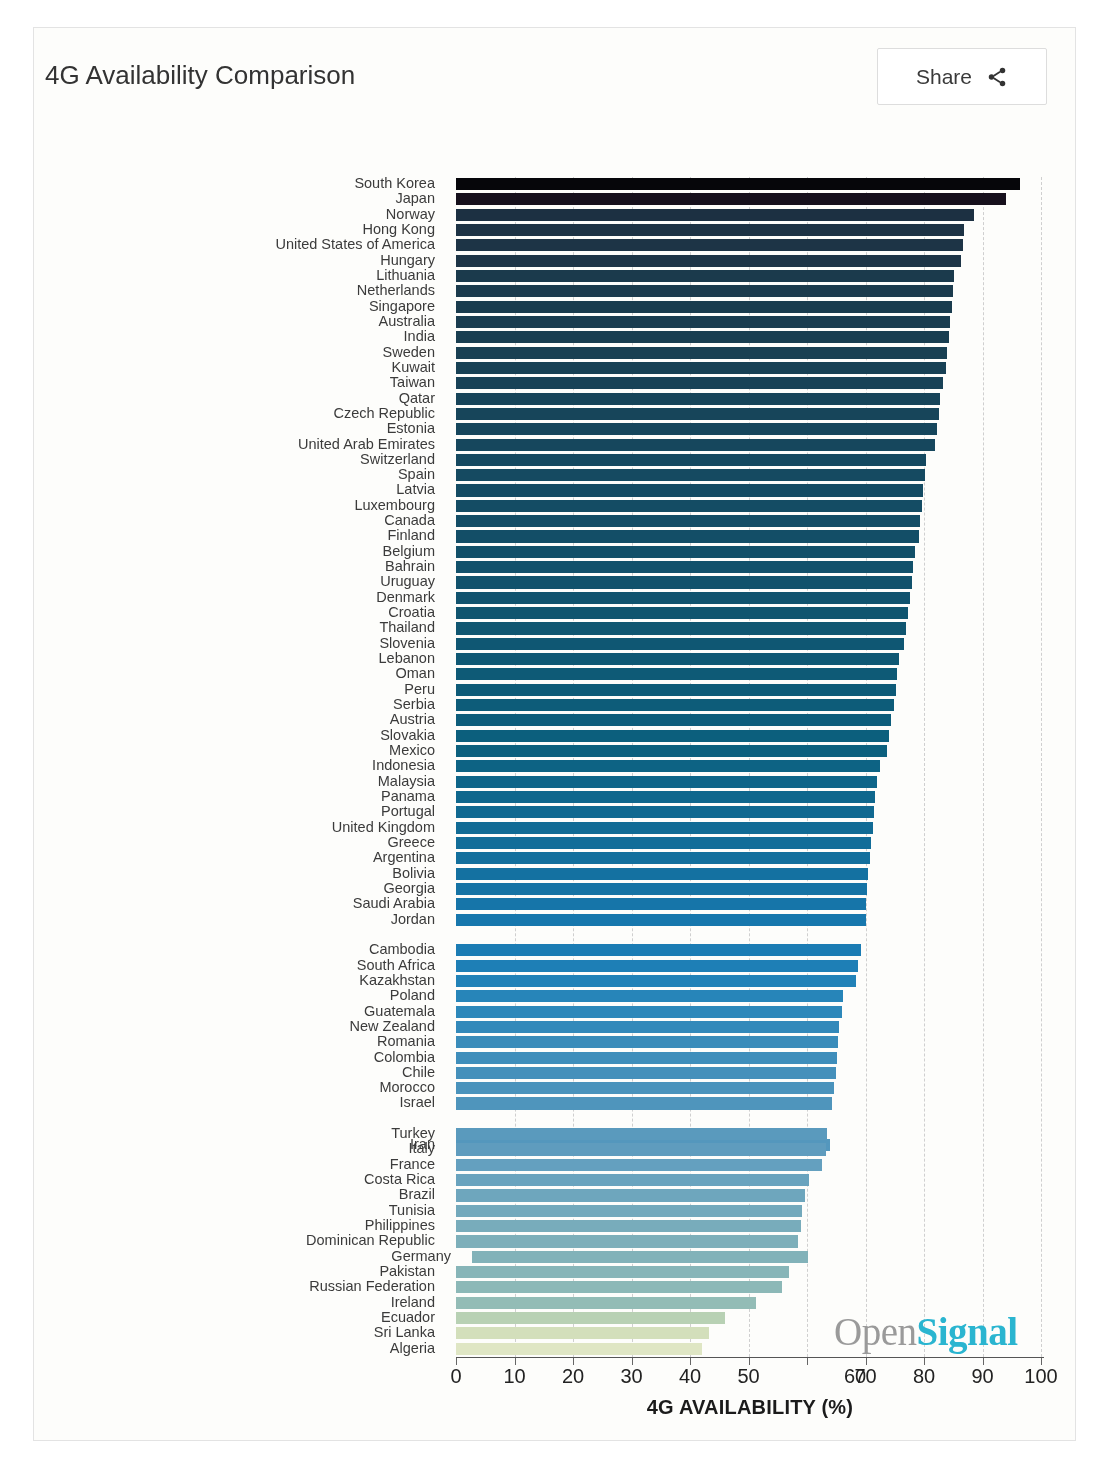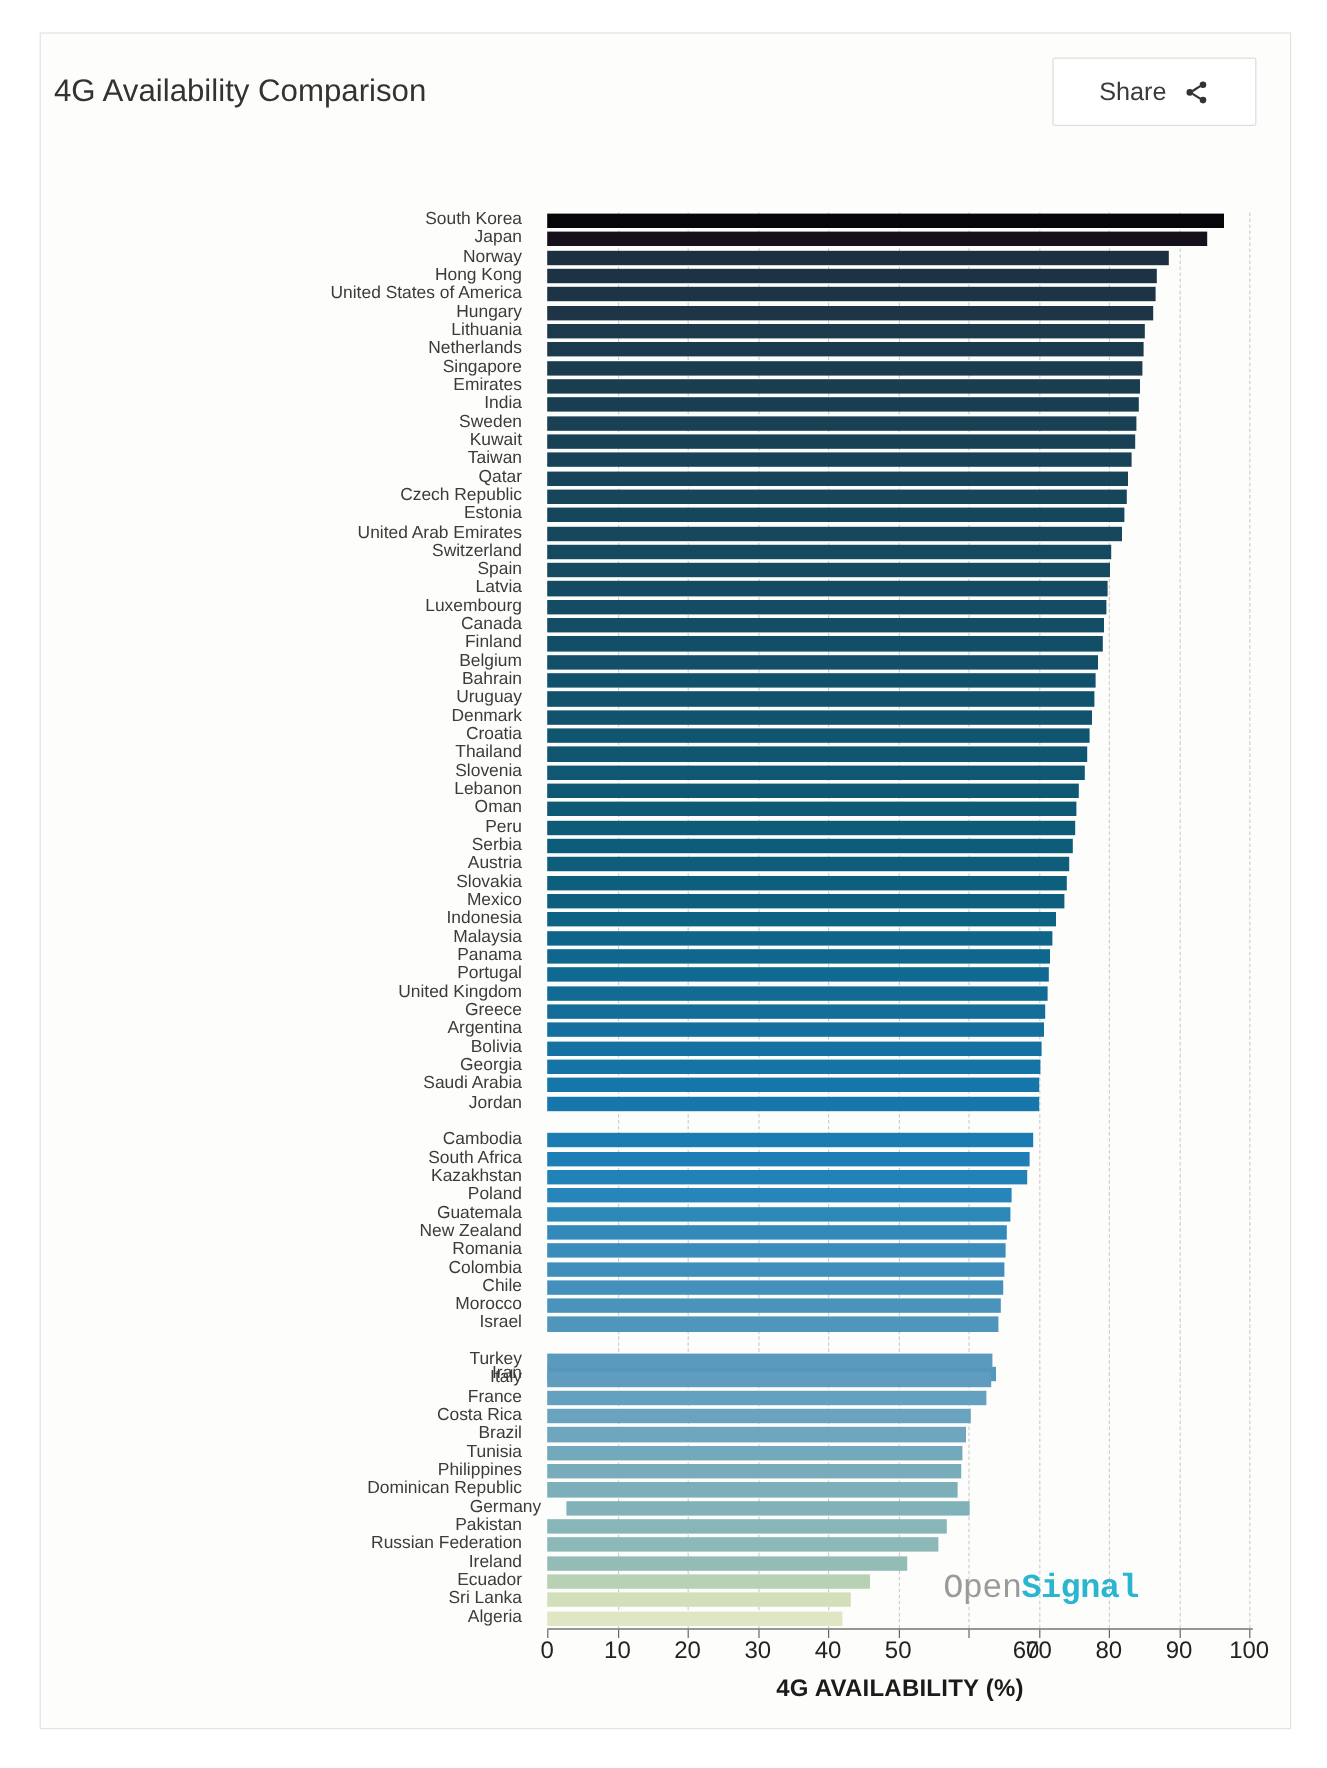--- a/index.html
+++ b/index.html
@@ -144,24 +144,24 @@
     width: 588px;
     top: 1264px;
     text-align: center;
     font-size: 20px;
     font-weight: bold;
     color: #1b1b1b;
     letter-spacing: 0.2px;
   }
   .logo {
     position: absolute;
-    left: 752px;
+    left: 800px;
     top: 1177px;
-    font-size: 28px;
-    font-family: Liberation Mono, monospace;
+    font-size: 39px;
+    font-family: Liberation Serif, serif;
     letter-spacing: -0.5px;
     white-space: nowrap;
   }
   .logo .open { color: #9a9a9a; }
   .logo .signal { color: #2ab5d0; font-weight: 600; }
 </style>
 </head>
 <body>
 
 <div id="page">
@@ -229,21 +229,21 @@
             </div>
             <div class="row" style="top: 107.273px; height: 15.3247px;">
               <div class="cat-label">Netherlands</div>
               <div class="bar" title="Netherlands: 85%" style="width: 497.25px; background: rgb(27, 59, 77); height: 12.1247px;"></div>
             </div>
             <div class="row" style="top: 122.597px; height: 15.3247px;">
               <div class="cat-label">Singapore</div>
               <div class="bar" title="Singapore: 84.8%" style="width: 496.08px; background: rgb(26, 60, 78); height: 12.1247px;"></div>
             </div>
             <div class="row" style="top: 137.922px; height: 15.3247px;">
-              <div class="cat-label">Emirates</div>
+              <div class="cat-label">Australia</div>
               <div class="bar" title="Australia: 84.5%" style="width: 494.325px; background: rgb(26, 61, 80); height: 12.1247px;"></div>
             </div>
             <div class="row" style="top: 153.247px; height: 15.3247px;">
               <div class="cat-label">India</div>
               <div class="bar" title="India: 84.2%" style="width: 492.57px; background: rgb(25, 62, 81); height: 12.1247px;"></div>
             </div>
             <div class="row" style="top: 168.571px; height: 15.3247px;">
               <div class="cat-label">Sweden</div>
               <div class="bar" title="Sweden: 84%" style="width: 491.4px; background: rgb(25, 64, 83); height: 12.1247px;"></div>
             </div>

